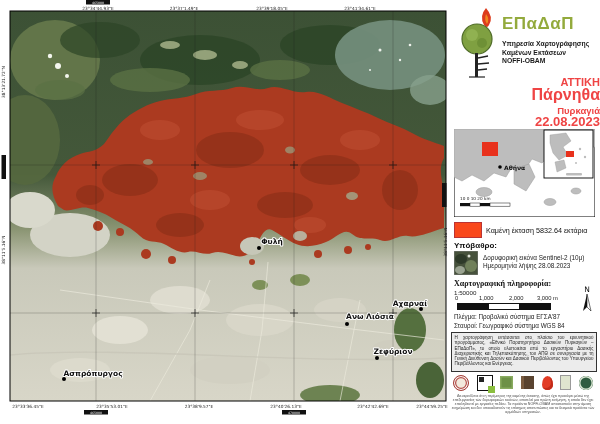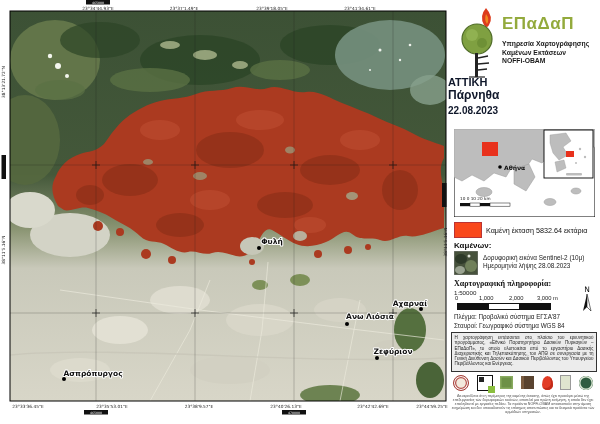--- a/index.html
+++ b/index.html
@@ -3,26 +3,26 @@
 <meta charset="utf-8">
 <style>
   html,body{margin:0;padding:0;width:600px;height:424px;background:#ffffff;overflow:hidden;
     font-family:"Liberation Sans", sans-serif;}
   .sheet{position:absolute;left:0;top:0;width:600px;height:424px;background:#fff;}
   svg text{font-family:"DejaVu Sans", sans-serif;}
   .panel{position:absolute;left:448px;top:0;width:152px;height:316px;}
   .abs{position:absolute;}
   .acronym{left:54px;top:14px;font-size:17px;font-weight:bold;color:#93aa3c;letter-spacing:.5px;}
   .orgname{left:54px;top:40px;font-size:6.8px;font-weight:bold;line-height:8.5px;color:#1b1b1b;}
-  .titles{left:0;top:76px;width:152px;text-align:left;color:#0f172a;}
+  .titles{left:0;top:76px;width:152px;text-align:right;color:#ef4444;}
   .t-region{font-size:11px;font-weight:bold;line-height:13px;}
-  .t-area{font-size:12px;font-weight:bold;line-height:12px;}
+  .t-area{font-size:16px;font-weight:bold;line-height:12px;}
   .t-sp{height:4px;}
   .t-event{font-size:9.5px;font-weight:bold;line-height:11px;}
-  .t-date{font-size:10px;font-weight:bold;line-height:11px;}
+  .t-date{font-size:13px;font-weight:bold;line-height:11px;}
   .legend-swatch{left:6px;top:222px;width:26px;height:14px;border:.5px solid #b33;}
   .legend-label{left:38px;top:226px;font-size:7.2px;color:#111;}
   .h8{font-size:8px;font-weight:bold;color:#111;}
   .basemap-head{left:6px;top:241px;}
   .basemap-lines{left:35px;top:254px;width:114px;font-size:6.4px;line-height:8.2px;color:#222;}
   .carto-head{left:6px;top:279px;font-family:Liberation Serif, serif;}
   .carto-scale{left:6px;top:289px;font-size:6.2px;color:#222;}
   .tick{top:295px;font-size:5.8px;color:#222;}
   .sbar{left:9px;top:303px;width:92px;height:4.5px;border:.6px solid #111;display:flex;}
   .sbar>div{height:100%;}
@@ -244,20 +244,21 @@
     <div class="abs orgname">
       <div>Υπηρεσία Χαρτογράφησης</div>
       <div>Καμένων Εκτάσεων</div>
       <div>NOFFi-OBAM</div>
     </div>
 
     <div class="abs titles">
       <div class="t-region">ΑΤΤΙΚΗ</div>
       <div class="t-area">Πάρνηθα</div>
       <div class="t-sp"></div>
+      <div class="t-event">Πυρκαγιά</div>
       <div class="t-date">22.08.2023</div>
     </div>
 
     <svg class="abs" style="left:6px;top:129px" width="141" height="88" viewBox="0 0 141 88">
       <rect x="0" y="0" width="141" height="88" fill="#fff" stroke="#000" stroke-width="1"></rect>
       <polygon points="0,0 141,0 141,18 120,20 108,30 96,26 88,34 78,30 70,42 58,38 52,48 40,44 30,52 18,46 8,52 0,48" fill="#bdbdbd" stroke="#9b9b9b" stroke-width=".5"></polygon>
       <polygon points="60,40 75,35 81,48 72,62 60,55" fill="#bdbdbd" stroke="#9b9b9b" stroke-width=".5"></polygon>
       <ellipse cx="30" cy="63" rx="8" ry="4.5" fill="#bdbdbd" stroke="#9b9b9b" stroke-width=".5"></ellipse>
       <ellipse cx="96" cy="73" rx="6" ry="3.5" fill="#bdbdbd" stroke="#9b9b9b" stroke-width=".5"></ellipse>
       <ellipse cx="122" cy="62" rx="5" ry="3" fill="#bdbdbd" stroke="#9b9b9b" stroke-width=".5"></ellipse>
@@ -281,21 +282,21 @@
         <rect x="6" y="74" width="10" height="3.2" fill="#111"></rect>
         <rect x="16" y="74" width="10" height="3.2" fill="#fff" stroke="#111" stroke-width=".5"></rect>
         <rect x="26" y="74" width="10" height="3.2" fill="#111"></rect>
         <rect x="36" y="74" width="20" height="3.2" fill="#fff" stroke="#111" stroke-width=".5"></rect>
       </g>
     </svg>
 
     <div class="abs legend-swatch" style="background: rgb(249, 72, 27);"></div>
     <div class="abs legend-label">Καμένη έκταση 5832.64 εκτάρια</div>
 
-    <div class="abs h8 basemap-head">Καμένων:</div>
+    <div class="abs h8 basemap-head">Υπόβαθρο:</div>
     <svg class="abs" style="left:6px;top:251px" width="24" height="24" viewBox="0 0 24 24">
       <rect width="24" height="24" fill="#47523c" stroke="#888" stroke-width=".8"></rect>
       <ellipse cx="7" cy="8" rx="6" ry="5" fill="#2e3a29"></ellipse>
       <ellipse cx="17" cy="15" rx="6" ry="6" fill="#70805a"></ellipse>
       <ellipse cx="6" cy="19" rx="5" ry="4" fill="#9aa391"></ellipse>
       <circle cx="15" cy="5" r="1.5" fill="#dfe3d8"></circle>
     </svg>
     <div class="abs basemap-lines">
       <div>Δορυφορική εικόνα Sentinel-2 (10μ)</div>
       <div>Ημερομηνία λήψης 28.08.2023</div>

